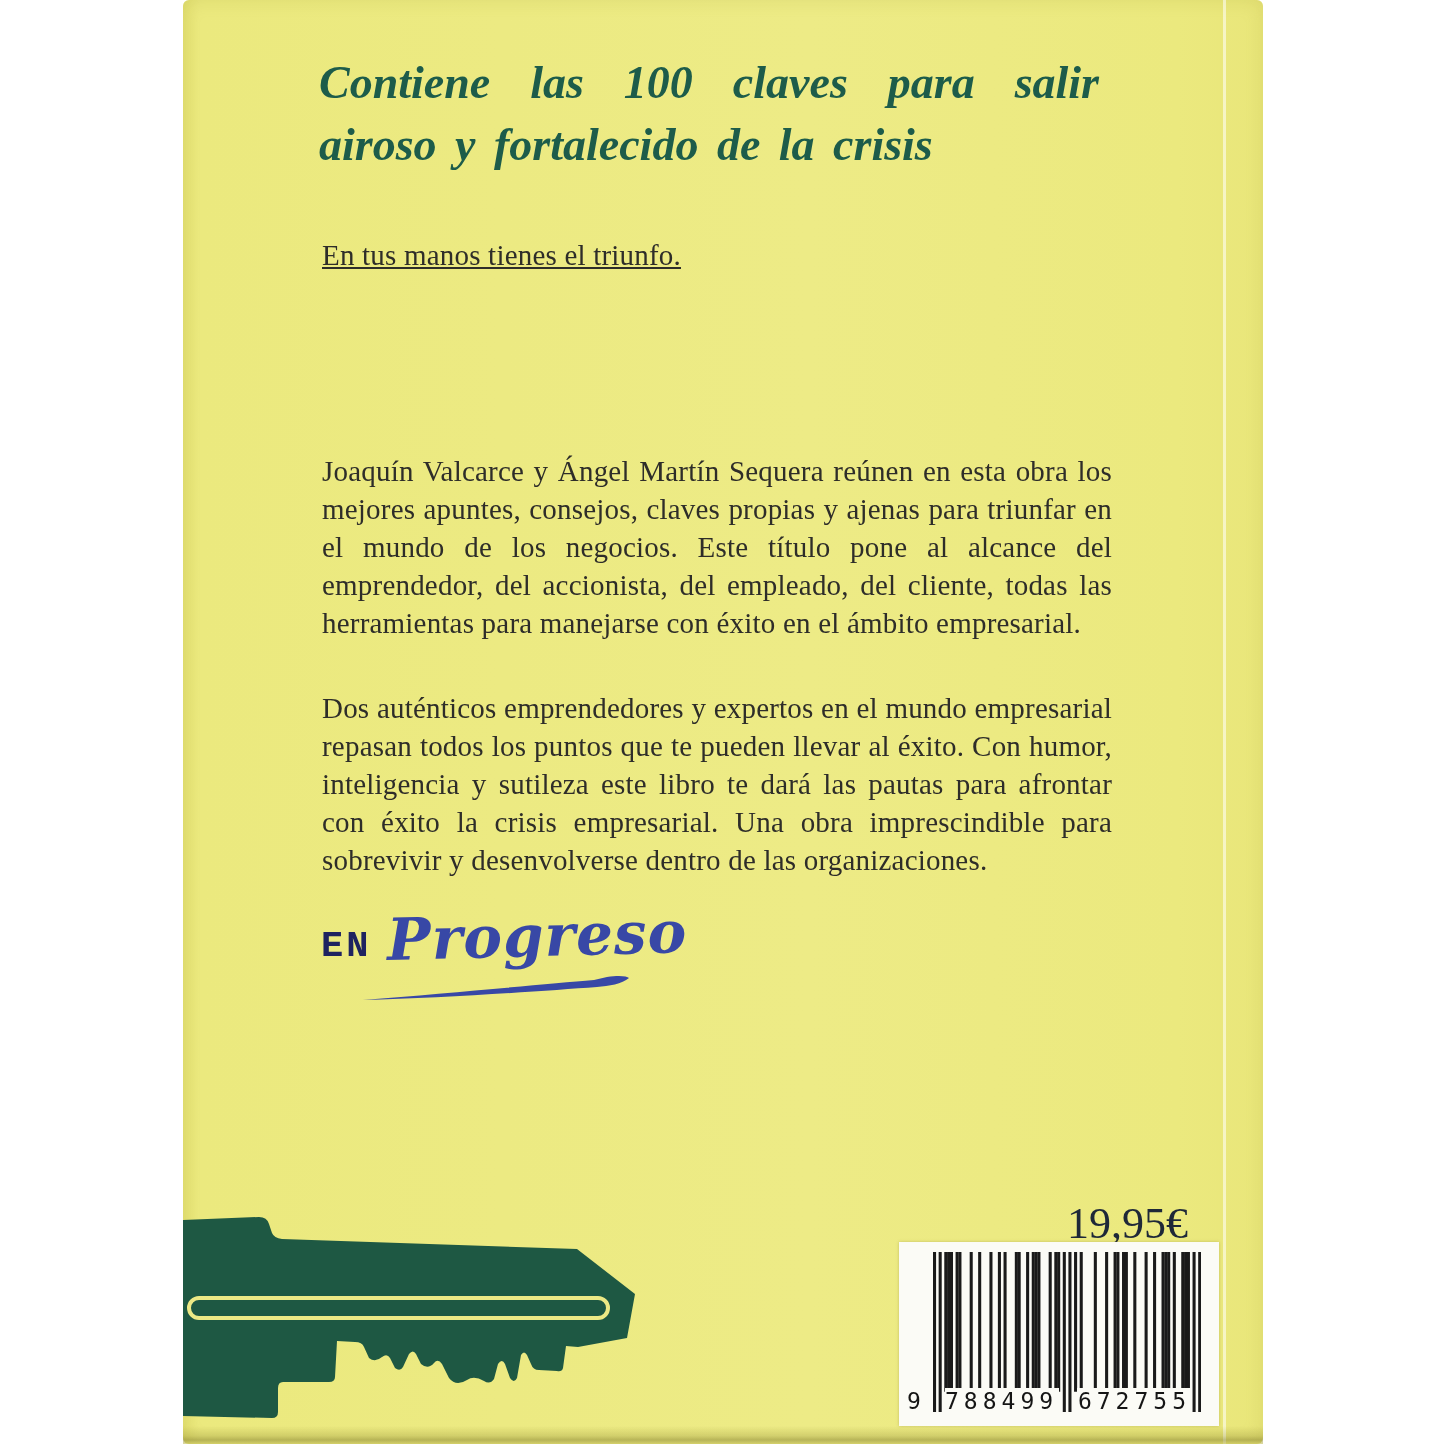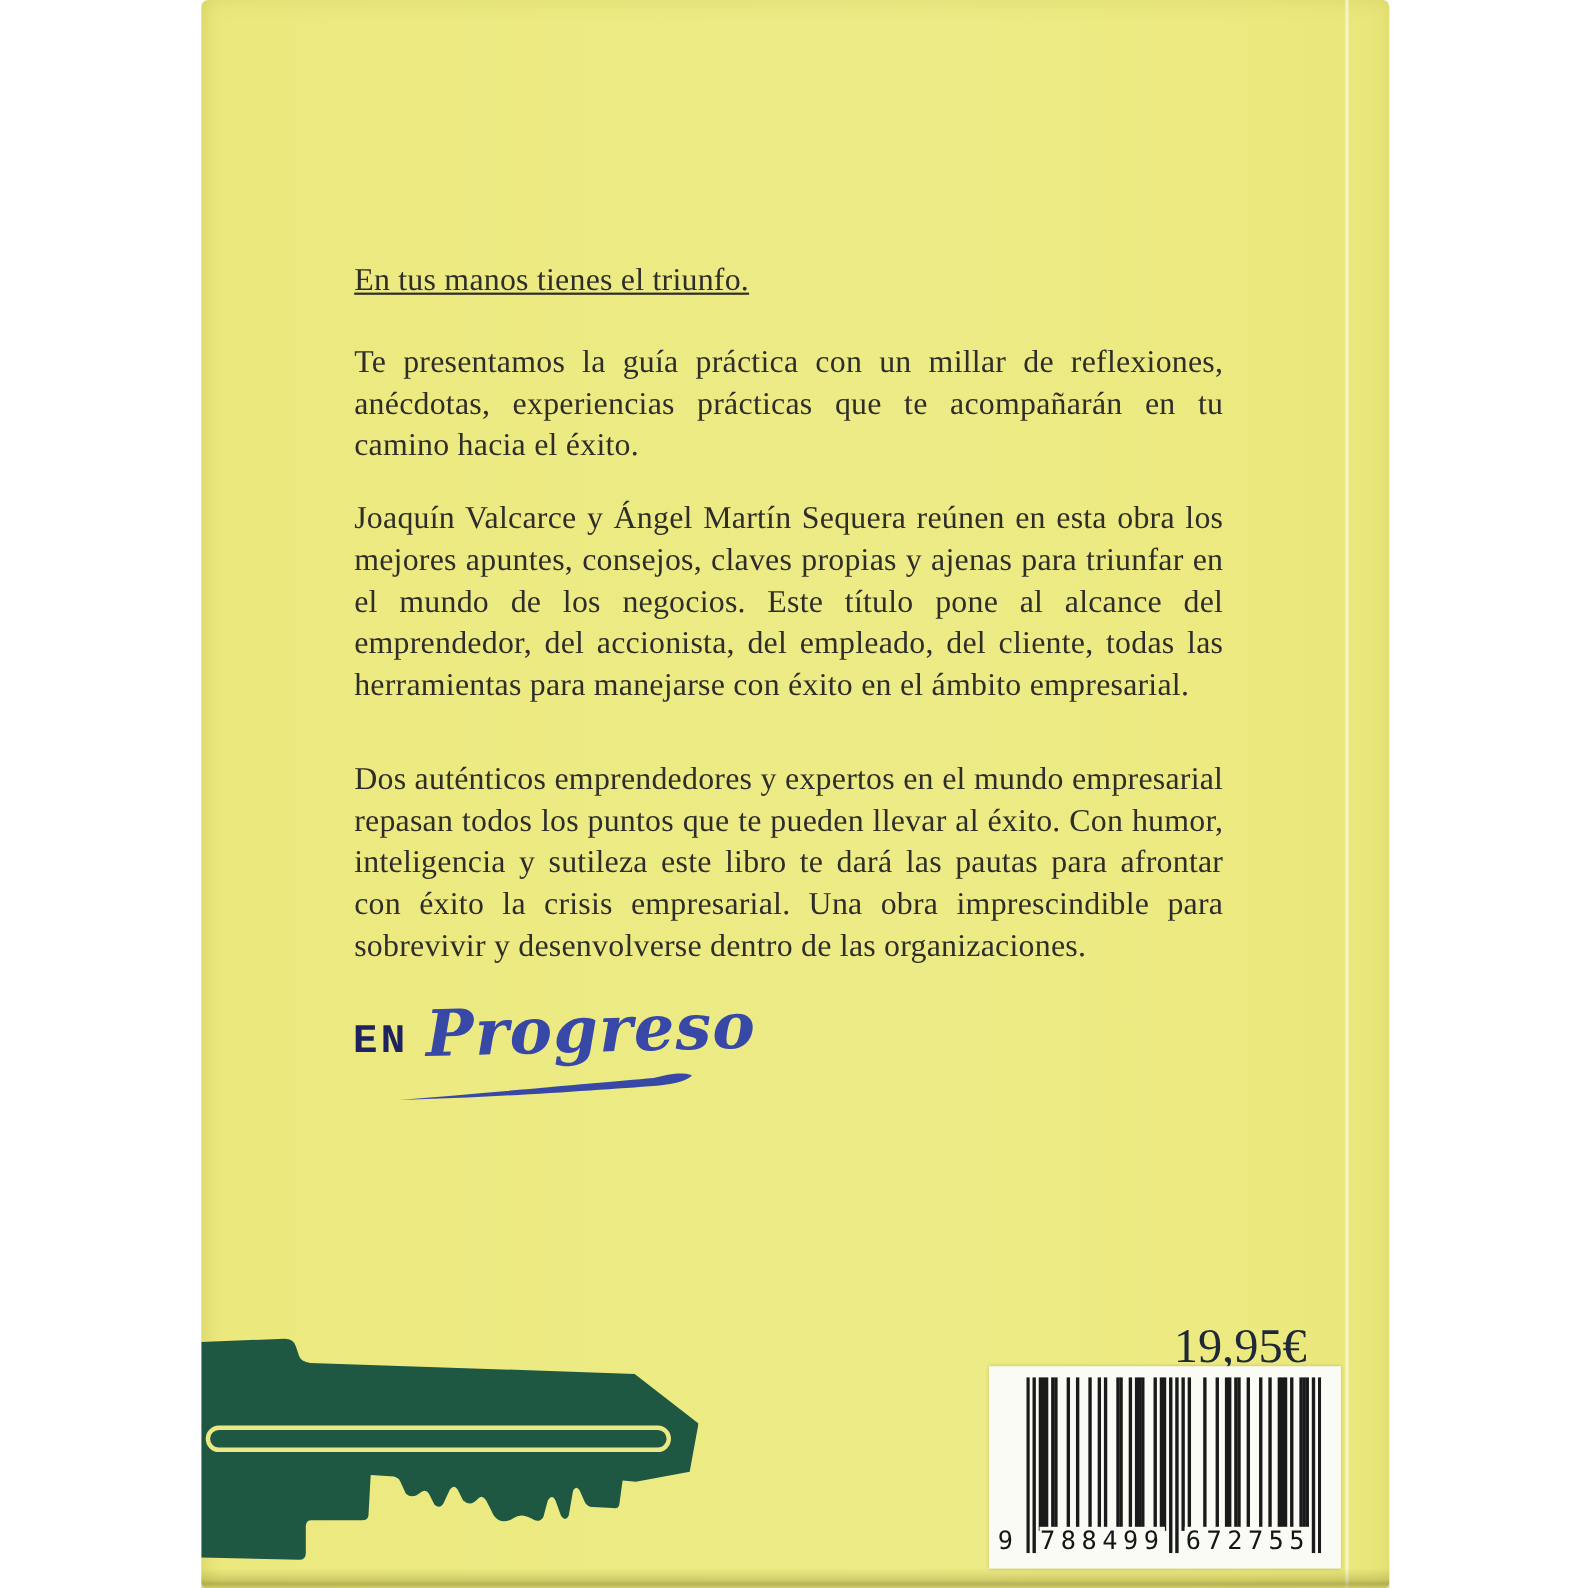--- a/index.html
+++ b/index.html
@@ -37,34 +37,37 @@
   .website{position:absolute;left:139px;top:1146px;font-weight:700;font-size:34px;
            color:#15582f;letter-spacing:.5px;}
   .price{position:absolute;left:884px;top:1198px;font-size:44px;color:#1e2838;}
 
   .barcode{position:absolute;left:716px;top:1242px;width:320px;height:184px;
            background:#fbfbf6;box-shadow:0 0 3px rgba(120,115,40,.35);}
   .bars{position:absolute;left:34px;top:10px;width:268px;height:160px;}
   .bc-digit{position:absolute;top:146px;font-family:"DejaVu Sans Mono",monospace;
             font-size:23px;color:#151515;background:#fbfbf6;line-height:26px;}
   .bc-first{left:8px;}
-  .bc-g1{left:46px;width:114px;text-align:center;letter-spacing:5px;}
+  .bc-g1{left:46px;width:114px;letter-spacing:5px;}
   .bc-g2{left:178px;width:114px;text-align:right;letter-spacing:5px;}
 
   .key{position:absolute;left:0;top:1214px;width:452px;height:214px;}
 </style>
 </head>
 <body>
 
 <div class="stage">
   <div class="cover">
 
+    <div class="title">
+      <div class="t1">Contiene las 100 claves para salir</div>
+      <div class="t2">airoso y fortalecido de la crisis</div>
+    </div>
 
     <p class="body p1">En tus manos tienes el triunfo.</p>
-    <p class="body p2">Te presentamos la guía práctica con un millar de reflexiones, anécdotas, experiencias prácticas que te acompañarán en tu camino hacia el éxito.</p>
     <p class="body p3">Joaquín Valcarce y Ángel Martín Sequera reúnen en esta obra los mejores apuntes, consejos, claves propias y ajenas para triunfar en el mundo de los negocios. Este título pone al alcance del emprendedor, del accionista, del empleado, del cliente, todas las herramientas para manejarse con éxito en el ámbito empresarial.</p>
     <p class="body p4">Dos auténticos emprendedores y expertos en el mundo empresarial repasan todos los puntos que te pueden llevar al éxito. Con humor, inteligencia y sutileza este libro te dará las pautas para afrontar con éxito la crisis empresarial. Una obra imprescindible para sobrevivir y desenvolverse dentro de las organizaciones.</p>
 
     <div class="logo">
       <span class="logo-en">EN</span>
       <span class="logo-script">Progreso</span>
     </div>
     <svg class="logo-swoosh" viewBox="0 0 270 30" aria-hidden="true">
       <path d="M 2 28 C 90 21 185 12 233 8 L 246 5 C 258 3 266 4 268 6 C 261 12 248 14 236 15 C 182 19 82 26 2 28 Z" fill="#3848a6"></path>
     </svg>

